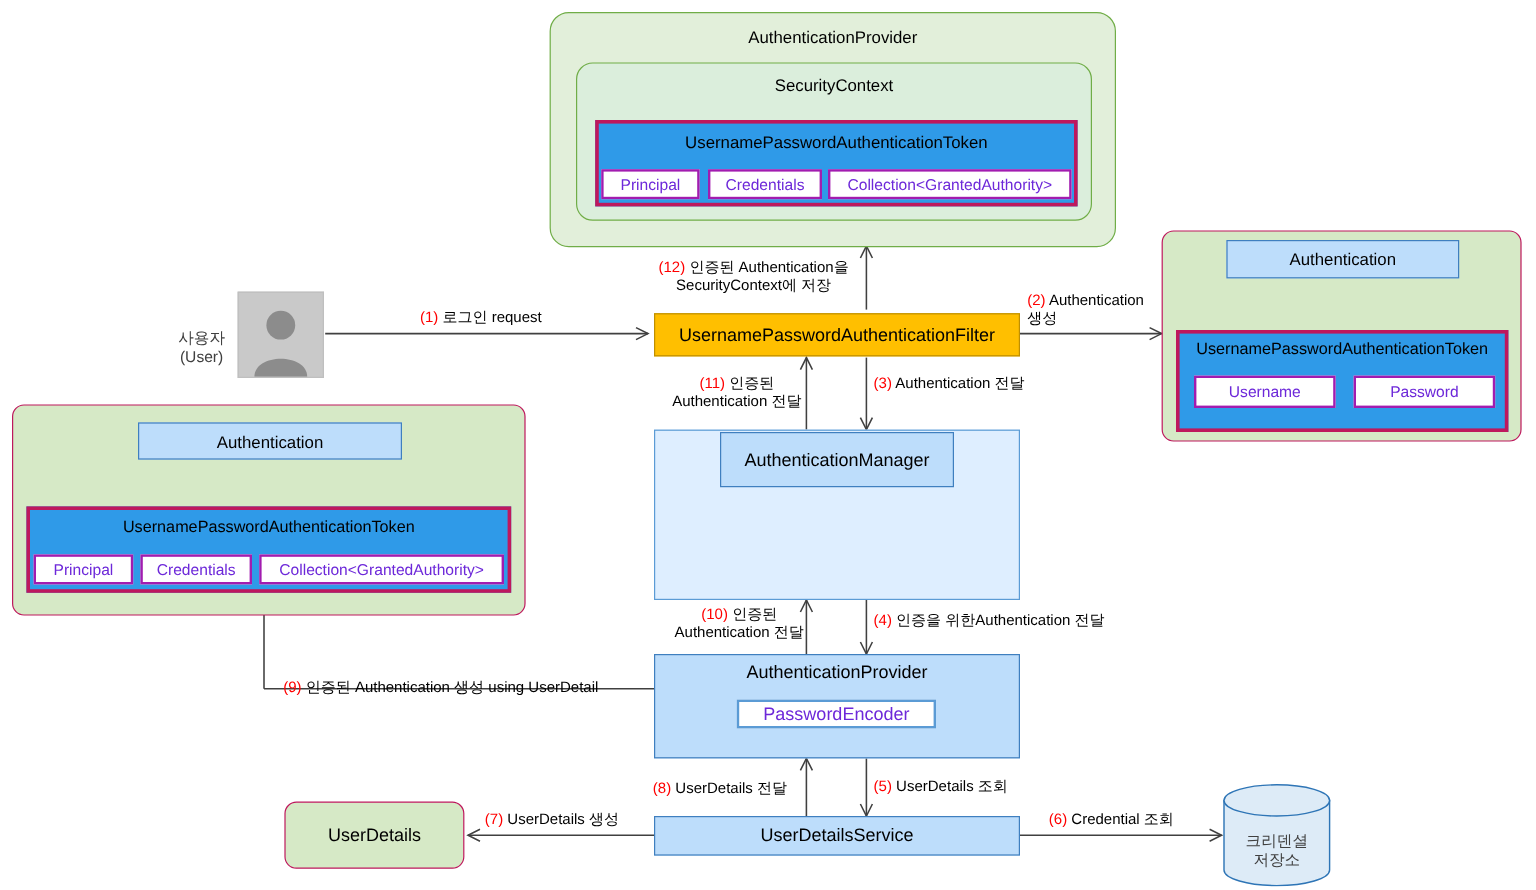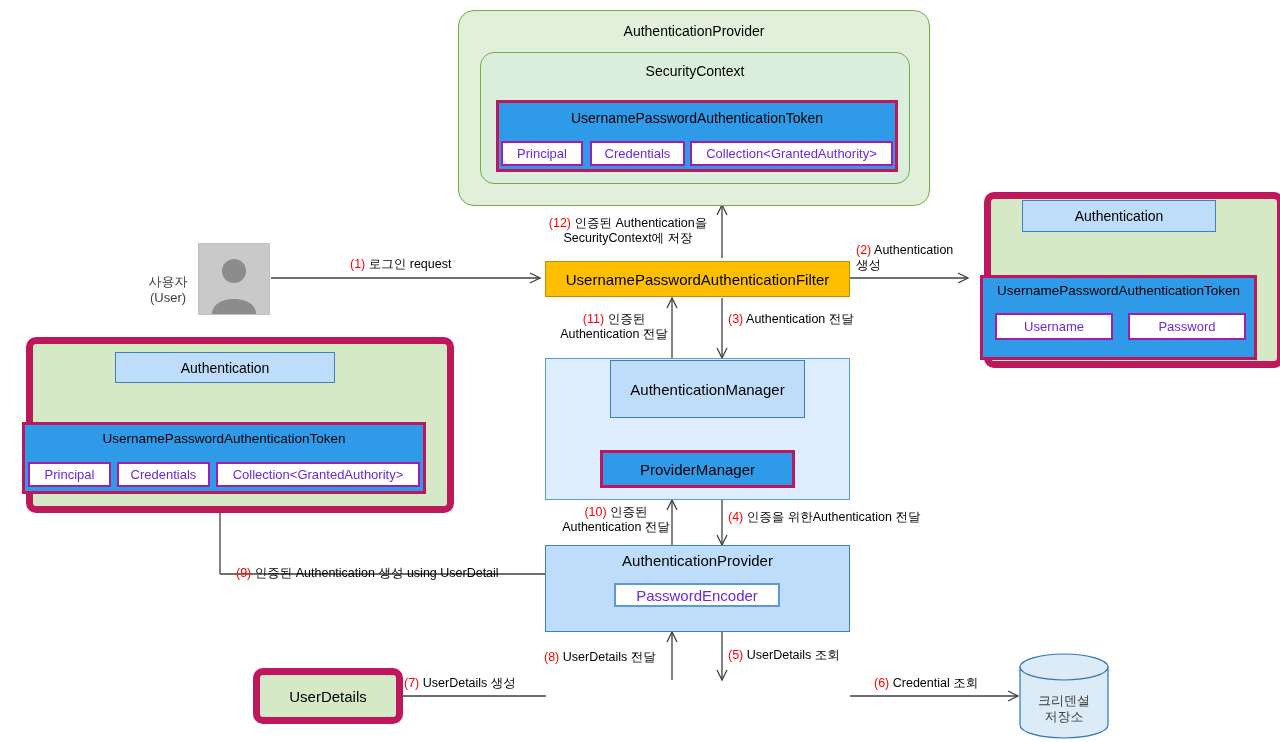--- a/index.html
+++ b/index.html
@@ -13,21 +13,21 @@
   .stage{position:absolute;left:0;top:0;width:1280px;height:742px;}
   .box{position:absolute;box-sizing:border-box;display:flex;align-items:center;justify-content:center;text-align:center;}
   
   .green-outer{
     background:#e2efda;border:1px solid #70ad47;border-radius:16px;
   }
   .green-inner{
     background:#dbeedc;border:1px solid #70ad47;border-radius:14px;
   }
   .green-plain{
-    background:#d6e9c6;border:7px solid #be185d;border-radius:10px;margin-left:16px;
+    background:#d6e9c6;border:1px solid #be185d;border-radius:10px;
   }
   .blue-strong{
     background:#2f9ae8;border:3px solid #be185d;color:#000;
   }
   .blue-light{
     background:#bdddfb;border:1px solid #3f7fbf;color:#000;
   }
   .blue-pale{
     background:#deeeff;border:1px solid #5b9bd5;color:#000;
   }
@@ -133,28 +133,28 @@
     </svg>
   </div>
   <div class="label-static" style="left:140px;top:262px;width:56px;text-align:center;font-size:13px;line-height:16px;">
     <div>사용자</div>
     <div>(User)</div>
   </div>
 
   <div class="box orange" style="left:545px;top:261px;width:305px;height:36px;font-size:15px;">UsernamePasswordAuthenticationFilter</div>
 
   <div class="box blue-pale" style="left:545px;top:358px;width:305px;height:142px;"></div>
-  <div class="box blue-light" style="left:600px;top:360px;width:195px;height:58px;font-size:15px;margin-left:10px;">AuthenticationManager</div>
-  <div class="box blue-strong" style="left:600px;top:450px;width:195px;height:38px;font-size:15px;">ProviderManager</div>
+  <div class="box blue-light" style="left:600px;top:360px;width:195px;height:46px;font-size:15px;">AuthenticationManager</div>
 
   <div class="box blue-light" style="left:545px;top:545px;width:305px;height:87px;align-items:flex-start;justify-content:center;">
     <span style="margin-top:6px;font-size:15px;">AuthenticationProvider</span>
   </div>
   <div class="box white-box" style="left:614px;top:583px;width:166px;height:24px;font-size:15px;border-color:#5b9bd5;">PasswordEncoder</div>
 
+  <div class="box blue-light" style="left:545px;top:680px;width:305px;height:33px;font-size:15px;">UserDetailsService</div>
 
   <div class="box green-plain" style="left:237px;top:668px;width:150px;height:56px;font-size:15px;background:#d6e9c6;">UserDetails</div>
 
   <div class="cyl" style="left:1018px;top:653px;width:92px;height:86px;">
     <svg width="92" height="86" viewBox="0 0 92 86">
       <path d="M2,14 L2,72 A44,13 0 0 0 90,72 L90,14 z" fill="#ddebf7" stroke="#2e75b6" stroke-width="1.2"></path>
       <ellipse cx="46" cy="14" rx="44" ry="13" fill="#ddebf7" stroke="#2e75b6" stroke-width="1.2"></ellipse>
     </svg>
   </div>
   <div class="label-static" style="left:1018px;top:681px;width:92px;text-align:center;font-size:13px;line-height:16px;">

